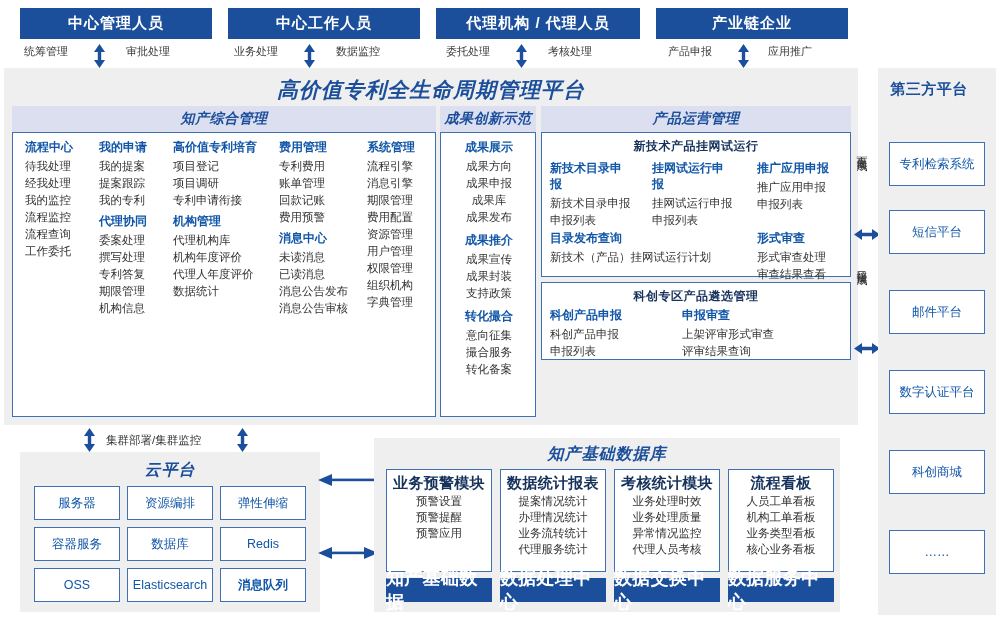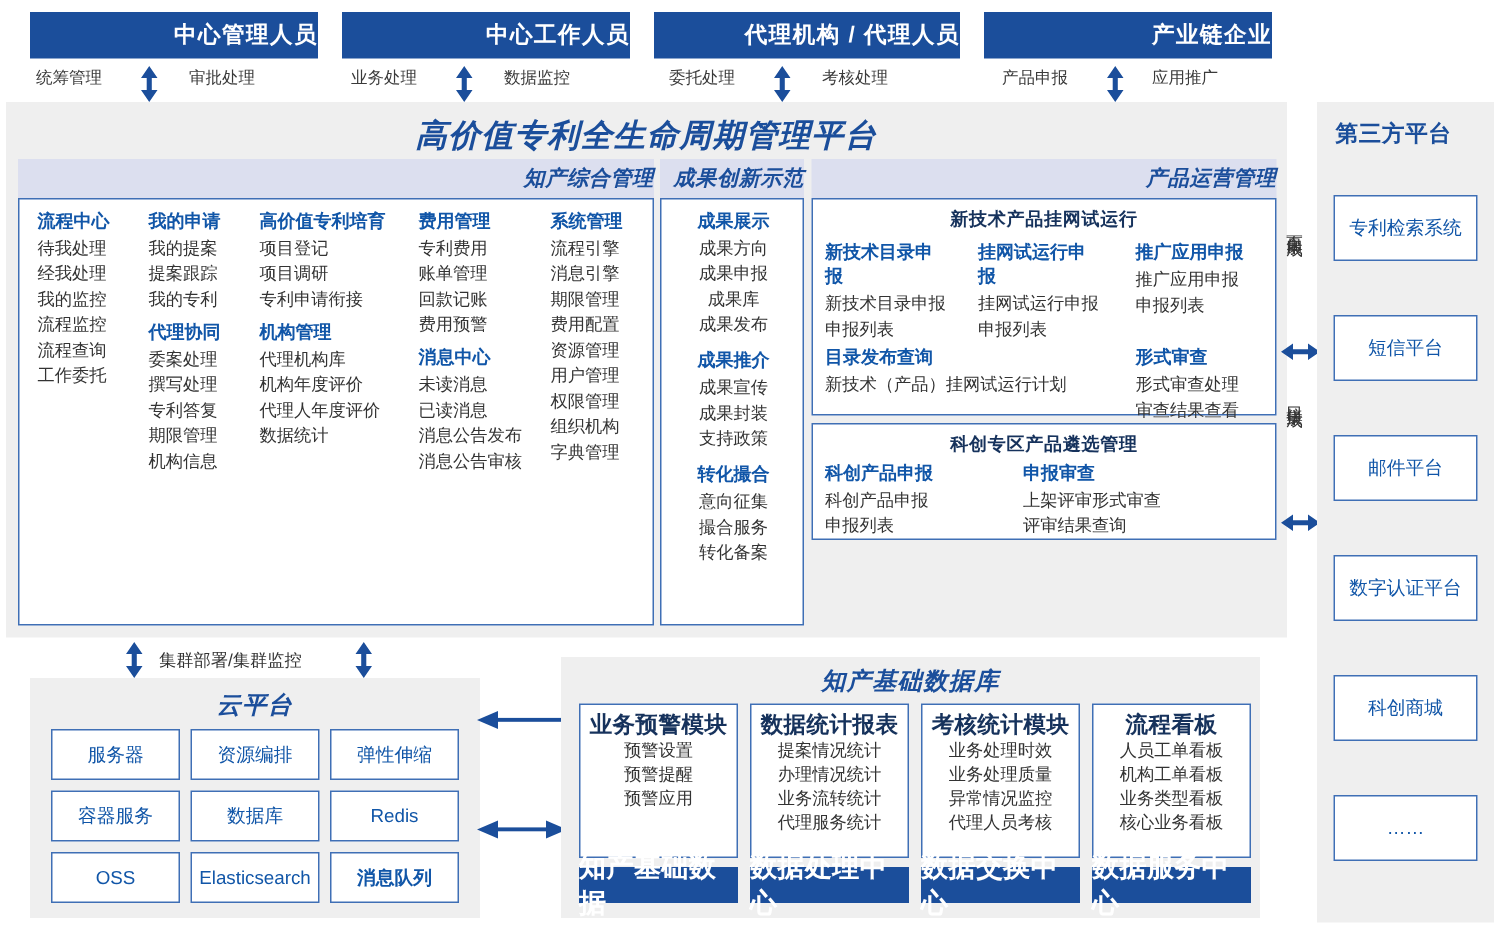--- a/index.html
+++ b/index.html
@@ -6,21 +6,21 @@
   html, body {
     width: 1000px; height: 622px;
     background: #ffffff;
     font-family: "Liberation Sans", "DejaVu Sans", sans-serif;
     overflow: hidden;
   }
   #root { position: relative; width: 1000px; height: 622px; }
 
   
   .abs { position: absolute; }
-  .ctr { display: flex; align-items: center; justify-content: flex-end; text-align: center; }
+  .ctr { display: flex; align-items: center; justify-content: center; text-align: center; }
 
   
   .role-bar {
     background: #1B4E9B;
     color: #ffffff;
     font-size: 15px;
     font-weight: bold;
     height: 31px;
     letter-spacing: 1px;
   }
@@ -333,21 +333,21 @@
   <svg class="hArrow" style="left:854px; top:228px; width:26px;" viewBox="0 0 26 13">
     <path d="M0 6.5 L8 1 L8 4.8 L18 4.8 L18 1 L26 6.5 L18 12 L18 8.2 L8 8.2 L8 12 Z" fill="#1B4E9B"></path>
   </svg>
   <div class="vert-lbl" style="left:856px; top:262px;">接口集成</div>
   <svg class="hArrow" style="left:854px; top:342px; width:26px;" viewBox="0 0 26 13">
     <path d="M0 6.5 L8 1 L8 4.8 L18 4.8 L18 1 L26 6.5 L18 12 L18 8.2 L8 8.2 L8 12 Z" fill="#1B4E9B"></path>
   </svg>
 
   <div id="third">
     <div id="third-title">第三方平台</div>
-    <div class="tp-box" style="top:62px;">专利检索系统</div>
+    <div class="tp-box" style="top:74px;">专利检索系统</div>
     <div class="tp-box" style="top:222px;">邮件平台</div>
     <div class="tp-box" style="top:142px;">短信平台</div>
     <div class="tp-box" style="top:302px;">数字认证平台</div>
     <div class="tp-box" style="top:382px;">科创商城</div>
     <div class="tp-box" style="top:462px;">……</div>
   </div>
 
   <svg class="vArrow" style="left:83px; top:428px;" viewBox="0 0 13 24">
     <path d="M6.5 0 L12 8 L8.2 8 L8.2 16 L12 16 L6.5 24 L1 16 L4.8 16 L4.8 8 L1 8 Z" fill="#1B4E9B"></path>
   </svg>

